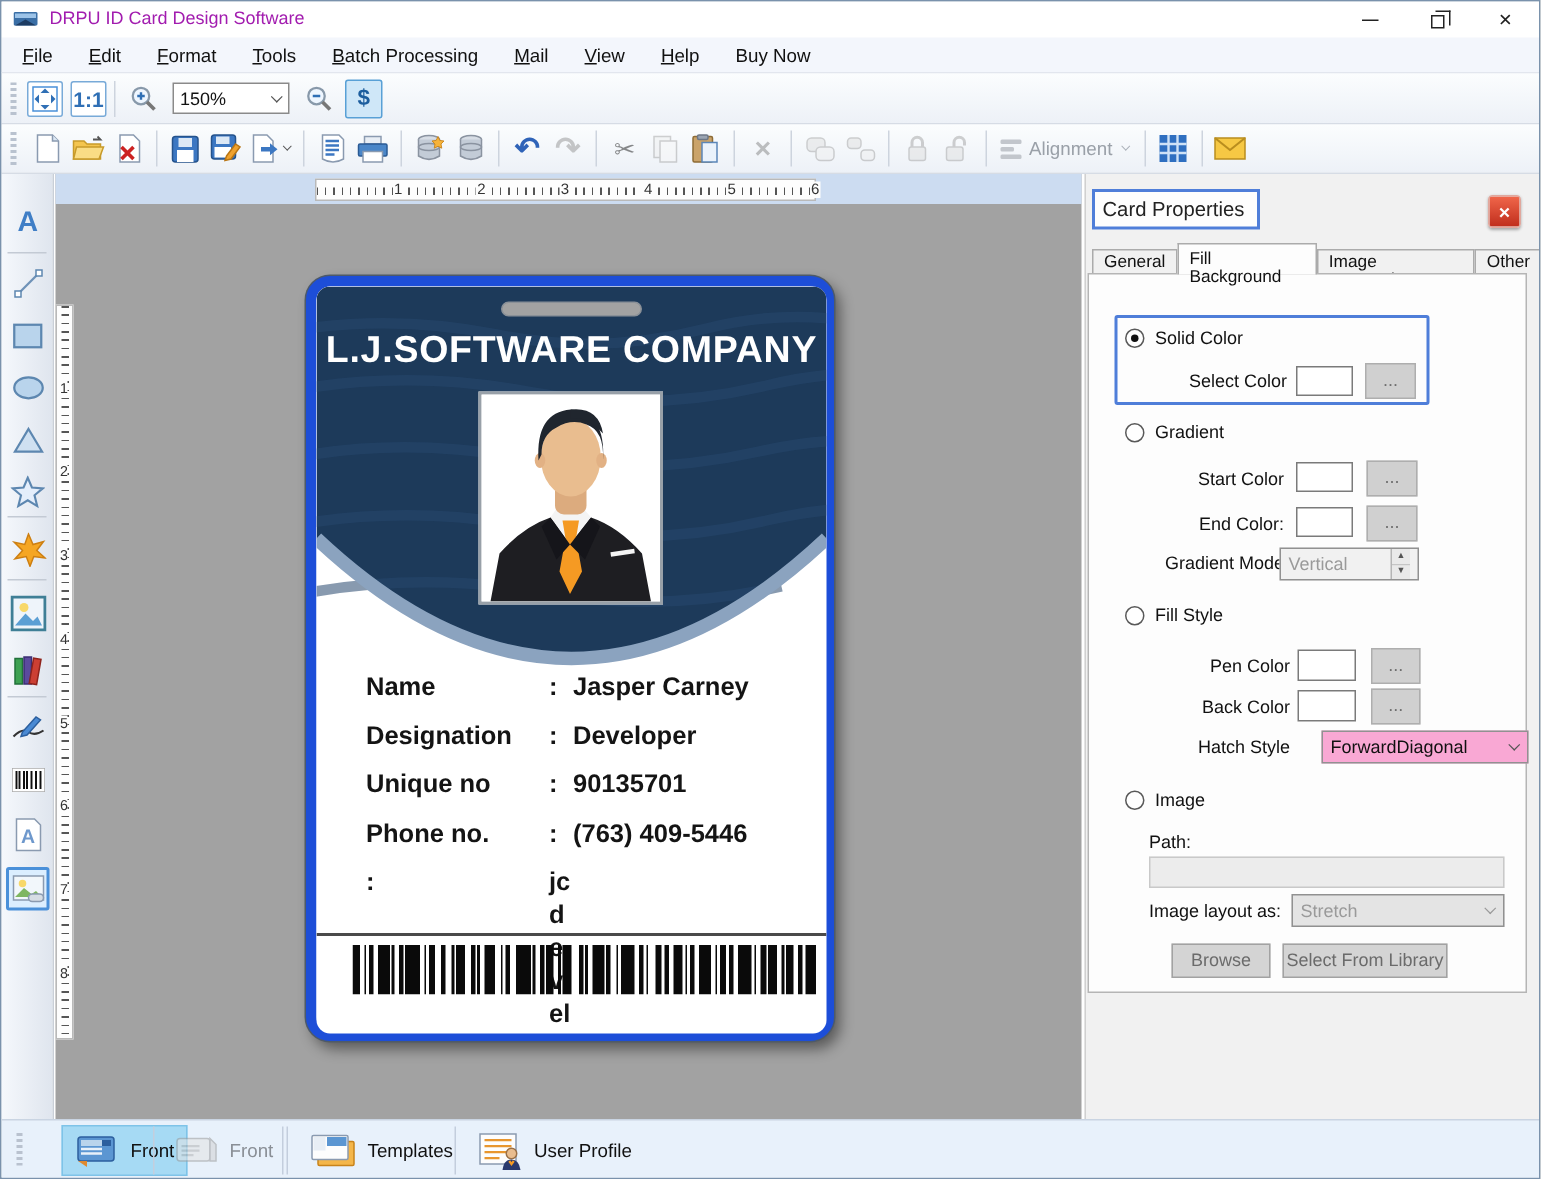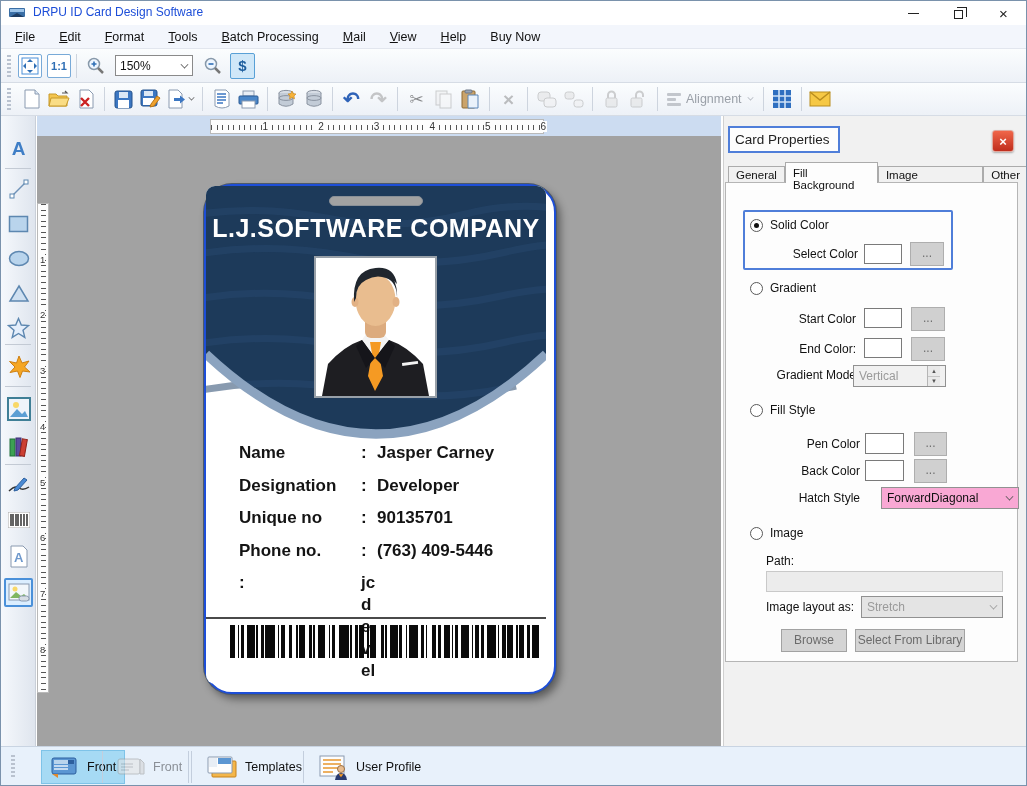--- a/index.html
+++ b/index.html
@@ -3,21 +3,21 @@
 <meta charset="utf-8">
 <style>
   * { margin:0; padding:0; box-sizing:border-box; }
   html,body { width:1027px; height:786px; }
   body { font-family:"Liberation Sans", sans-serif; background:#fff; }
   #app { position:relative; width:1027px; height:786px; border:1px solid #7a92ac; background:#fff; overflow:hidden; }
 
   
   #titlebar { position:absolute; left:0; top:0; width:100%; height:24px; background:#fff; }
   #app-icon { position:absolute; left:8px; top:5px; width:17px; height:13px; }
-  #title-text { position:absolute; left:32px; top:4px; font-size:12px; color:#1d4ed8; }
+  #title-text { position:absolute; left:32px; top:4px; font-size:12px; color:#a21caf; }
   .winbtn { position:absolute; top:0; width:45px; height:24px; display:flex; align-items:center; justify-content:center; color:#222; }
   #btn-min { right:90px; } #btn-max { right:45px; } #btn-close { right:0; font-size:15px; }
   .min-glyph { width:11px; height:1px; background:#222; }
   .restore-glyph { position:relative; width:9px; height:9px; border:1px solid #222; background:#fff; margin-top:3px; }
   .restore-glyph::before { content:""; position:absolute; top:-4px; left:2px; width:9px; height:9px; border:1px solid #222; border-bottom:none; border-left:none; }
 
   
   #menubar { position:absolute; left:0; top:24px; width:100%; height:24px; background:#f3f6fc; border-bottom:1px solid #e2e6ee; display:flex; align-items:center; padding-left:2px; }
   .menu-item { font-size:12.5px; color:#111; padding:0 12px; height:24px; line-height:24px; cursor:default; }
   .menu-item u { text-decoration:underline; }
@@ -50,21 +50,21 @@
   #canvas { position:absolute; left:36px; top:115px; width:684px; height:630px; background:#a2a2a2; }
   #ruler-top-band { position:absolute; left:0; top:0; width:684px; height:20px; background:#ccdcf1; }
   #h-ruler { position:absolute; left:173px; top:3px; width:334px; height:15px; background:#fdfdfd; border:1px solid #b9b9b9; }
   #h-ruler .ticks { position:absolute; left:0; top:5px; width:100%; height:5px; background:repeating-linear-gradient(90deg,#555 0 1px,transparent 1px 5.56px); }
   .h-num { position:absolute; top:1px; font-size:10px; color:#333; background:#fdfdfd; padding:0 1px; }
   #v-ruler { position:absolute; left:0; top:87px; width:12px; height:490px; background:#fdfdfd; border:1px solid #b9b9b9; }
   #v-ruler .ticks { position:absolute; left:3px; top:0; width:5px; height:100%; background:repeating-linear-gradient(180deg,#555 0 1px,transparent 1px 5.57px); }
   .v-num { position:absolute; left:2px; font-size:9.5px; color:#333; background:#fdfdfd; }
 
   
-  #card { position:absolute; left:167px; top:68px; width:352px; height:510px; border:2px solid #1d4ed8; border-radius:28px; background:#fff; box-shadow:0 0 0 1px #4e5a68, 4px 5px 9px rgba(0,0,0,.45); }
+  #card { position:absolute; left:167px; top:68px; width:352px; height:510px; border:7px solid #1d4ed8; border-radius:16px; background:#fff; box-shadow:0 0 0 1px #4e5a68, 4px 5px 9px rgba(0,0,0,.45); }
   #card-inner { position:relative; width:340px; height:498px; border-radius:9px; overflow:hidden; background:#fff; }
   #card-header-svg { position:absolute; left:0; top:0; }
   #badge-slot { position:absolute; left:123px; top:10px; width:94px; height:10px; background:#a2a2a2; border:1px solid #8a9097; border-radius:5px; }
   #company-name { position:absolute; left:0; top:28px; width:100%; text-align:center; color:#fff; font-size:25px; font-weight:bold; letter-spacing:.5px; }
   #photo { position:absolute; left:108px; top:70px; width:123px; height:142px; background:#fff; border:2px solid #98a0a8; }
   #card-fields { position:absolute; left:33px; top:256px; width:292px; }
   .cfield { display:grid; grid-template-columns:122px 16px 1fr; font-size:17px; font-weight:bold; color:#141414; line-height:22px; margin-bottom:10.5px; }
   .cfield .val { word-break:break-all; }
   #card-divider { position:absolute; left:0; top:431px; width:340px; height:2px; background:#4a4a4a; }
   #barcode { position:absolute; left:24px; top:439px; width:314px; height:33px; display:flex; align-items:stretch; overflow:hidden; }
@@ -147,21 +147,21 @@
     <div class="tbtn framed">
       <svg width="18" height="18" viewBox="0 0 18 18">
         <rect x="1" y="1" width="16" height="16" fill="none" stroke="#4a90d9"></rect>
         <path d="M9,2 L12,5 L6,5 Z" fill="#2f6fb5"></path>
           <path d="M9,16 L6,13 L12,13 Z" fill="#2f6fb5"></path>
         <path d="M2,9 L5,6 L5,12 Z" fill="#2f6fb5"></path>
           <path d="M16,9 L13,12 L13,6 Z" fill="#2f6fb5"></path>
       </svg>
     </div>
     <div class="tbtn framed" style="margin-left:5px">
-      <span style="font-size:11px;color:#2f6fb5;font-weight:bold">1:1</span>
+      <span style="font-size:14px;color:#2f6fb5;font-weight:bold">1:1</span>
     </div>
     <span class="tsep"></span>
     <div class="tbtn">
       <svg width="20" height="20" viewBox="0 0 20 20">
         <circle cx="8" cy="8" r="5.5" fill="#eef6ff" stroke="#8899aa" stroke-width="1.5"></circle>
         <path d="M12,12 L17,17" stroke="#777" stroke-width="2.5"></path>
         <path d="M8,5.5 V10.5 M5.5,8 H10.5" stroke="#2f6fb5" stroke-width="1.6"></path>
       </svg>
     </div>
     <div id="zoom-combo">

